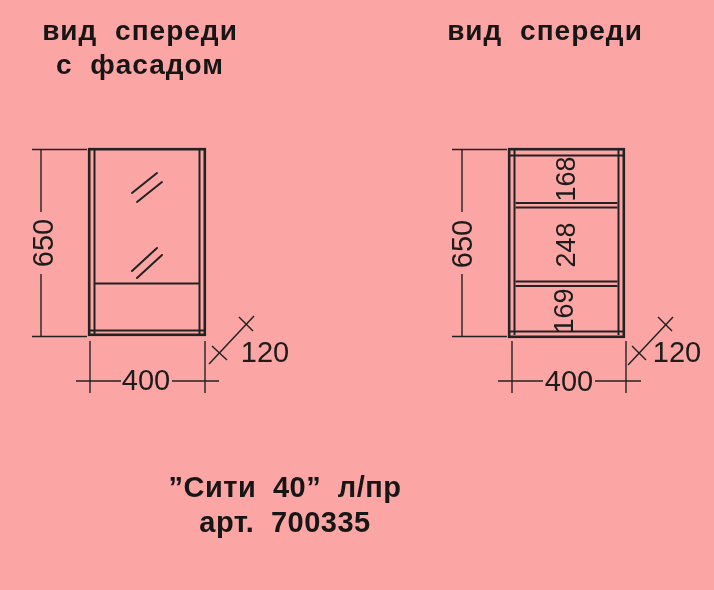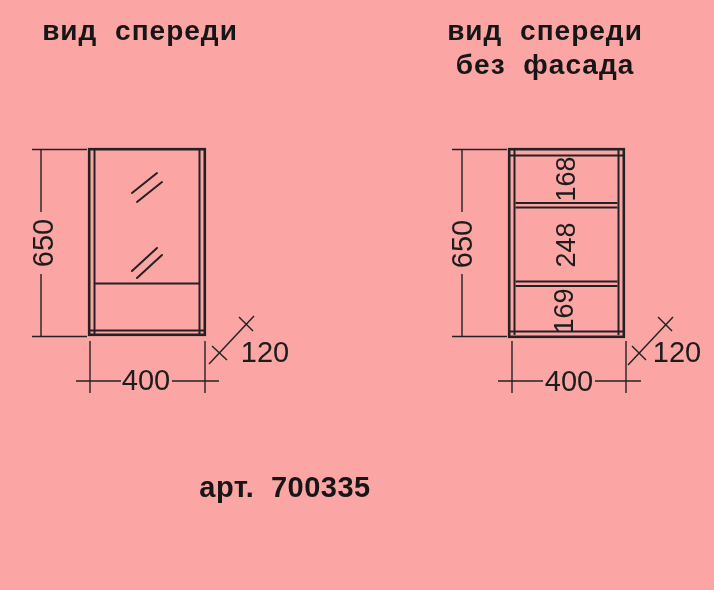--- a/index.html
+++ b/index.html
@@ -122,35 +122,36 @@
     </g>
     <g stroke-width="1.4">
       <line x1="628" y1="365" x2="673" y2="317"></line>
       <line x1="632" y1="346" x2="646" y2="360"></line>
       <line x1="658" y1="317" x2="672" y2="331"></line>
     </g>
   </svg>
 
   <div class="view-title" style="left:30px;top:14px;">
     <div>вид спереди</div>
+    <div>с фасадом</div>
   </div>
   <div class="view-title" style="left:435px;top:14px;">
     <div>вид спереди</div>
-    <div>без фасада</div>
   </div>
 
   <div class="dim-text vert" style="left:43px;top:243px;">650</div>
   <div class="dim-text" style="left:146px;top:380px;">400</div>
   <div class="dim-text" style="left:265px;top:352px;">120</div>
 
   <div class="dim-text vert" style="left:462px;top:244px;">650</div>
   <div class="dim-text" style="left:569px;top:381px;">400</div>
   <div class="dim-text" style="left:677px;top:352px;">120</div>
 
   <div class="shelf-text" style="left:566px;top:179px;">168</div>
   <div class="shelf-text" style="left:566px;top:245px;">248</div>
   <div class="shelf-text" style="left:564px;top:311px;">169</div>
 
   <div class="caption">
+    <div>”Сити 40” л/пр</div>
     <div>арт. 700335</div>
   </div>
 
 </div>
 
 </body></html>

